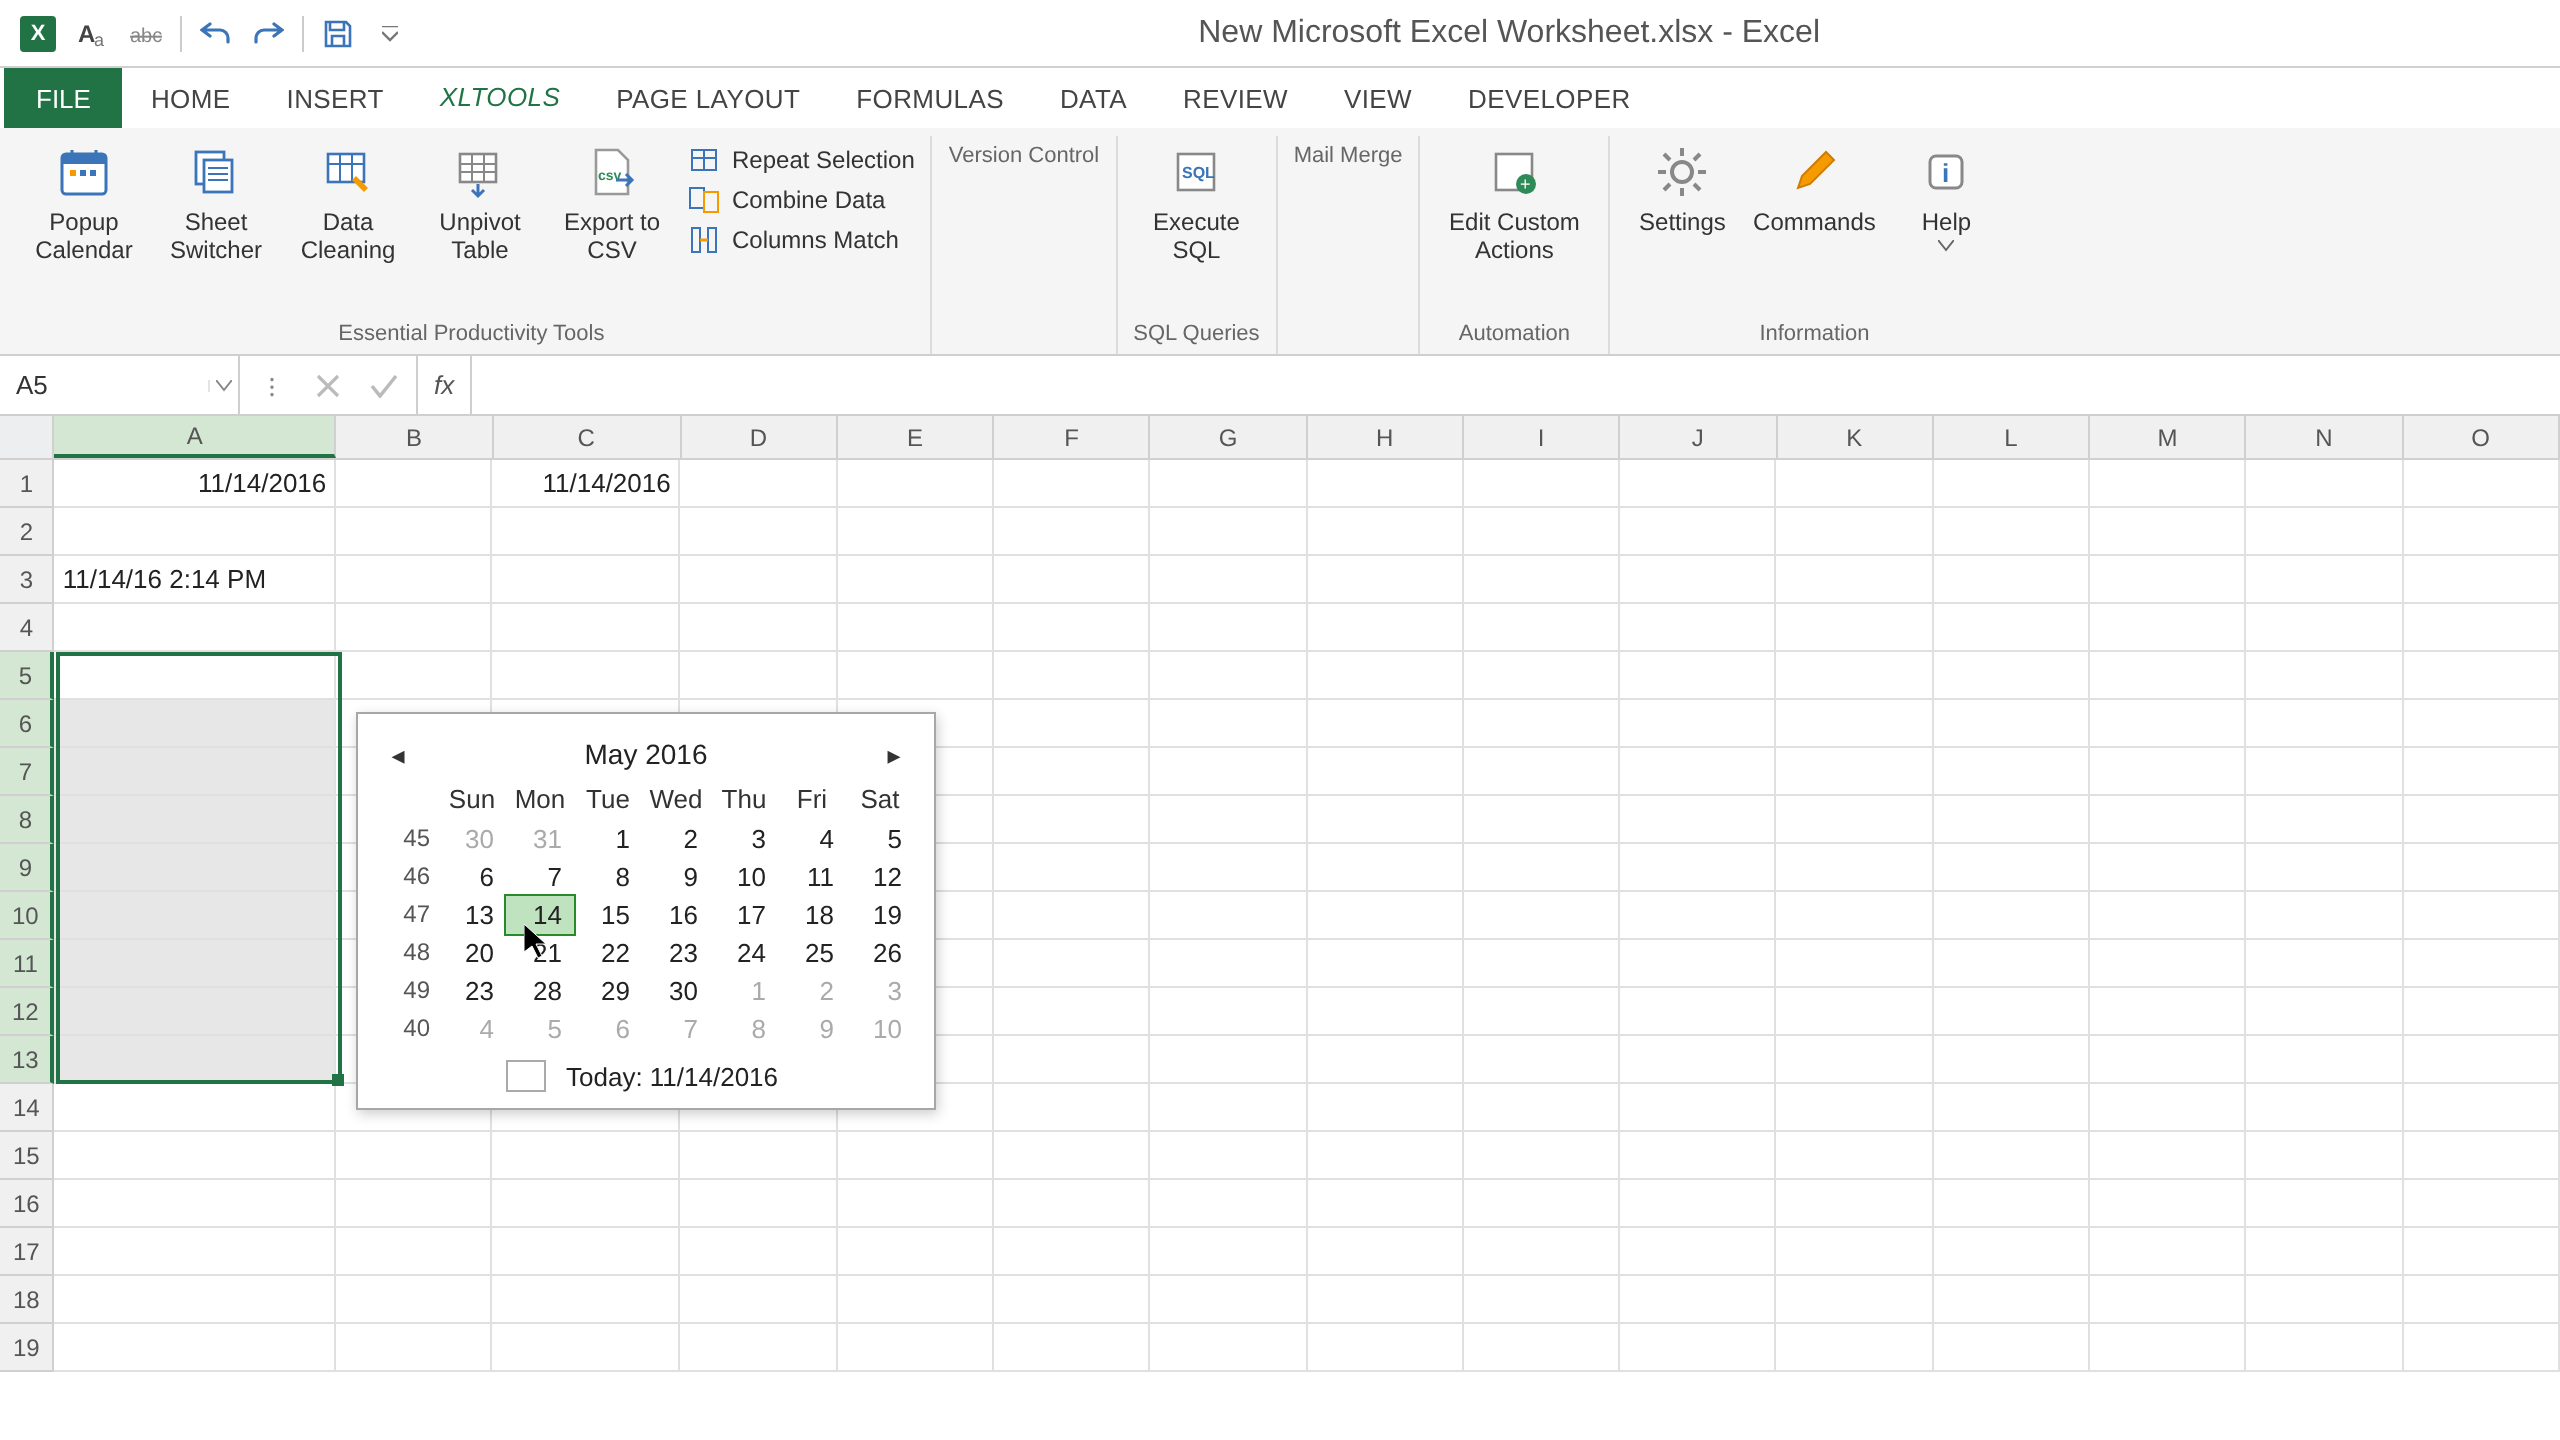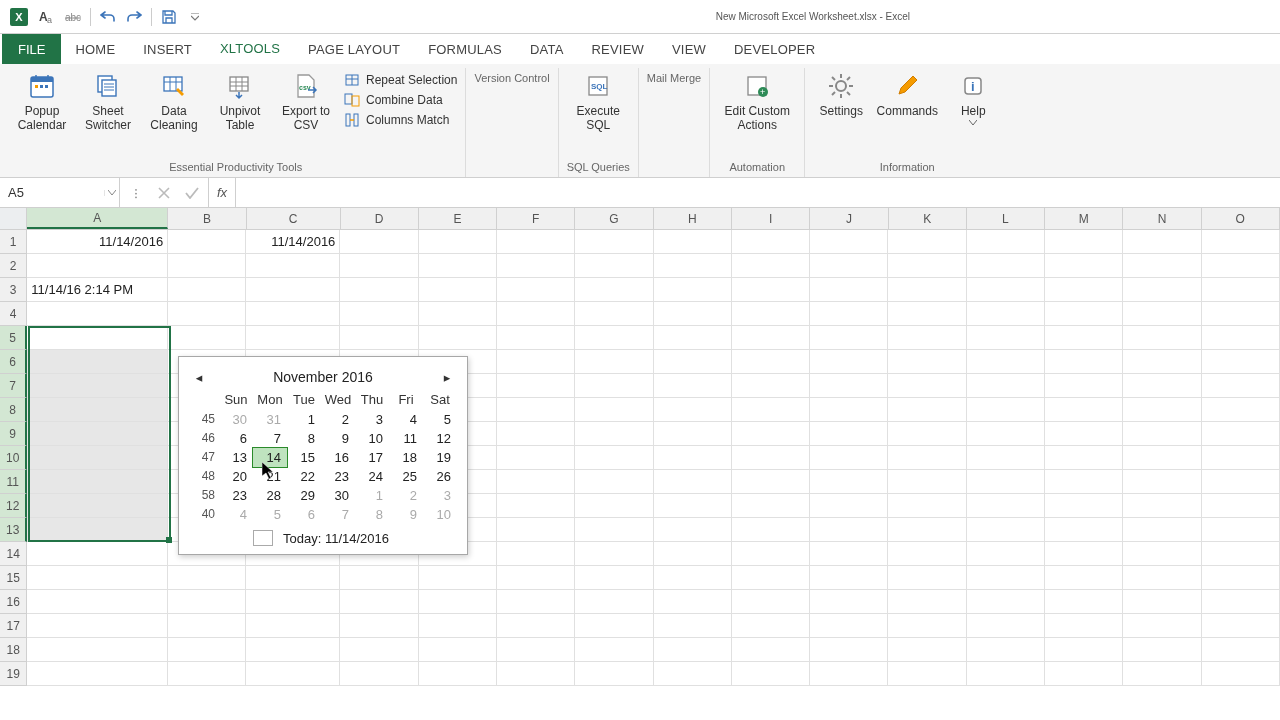--- a/index.html
+++ b/index.html
@@ -2,21 +2,21 @@
 <html><head>
 <meta charset="utf-8">
 <style>
   * { box-sizing: border-box; margin: 0; padding: 0; font-family: "Segoe UI", Tahoma, sans-serif; }
   body { background: #fff; font-size: 13px; color: #222; user-select: none; overflow: hidden; }
 
   
   .qat { height: 34px; background: #fff; border-bottom: 1px solid #d0d0d0; display: flex; align-items: center; padding: 0 4px; position: relative; }
   .qat .excel-icon { width: 18px; height: 18px; background: #217346; color: #fff; display: flex; align-items: center; justify-content: center; font-weight: bold; font-size: 11px; margin: 0 6px; border-radius: 2px; }
   .qat .qat-btn { width: 22px; height: 22px; margin: 0 2px; display: flex; align-items: center; justify-content: center; color: #555; cursor: pointer; }
-  .qat .title-right { position: absolute; right: 370px; color: #555; font-size: 10px; }
+  .qat .title-right { position: absolute; right: 370px; color: #555; font-size: 16px; }
 
   
   .tabs { height: 30px; background: #fff; display: flex; align-items: stretch; padding-left: 2px; border-bottom: 0; }
   .tabs .file-tab { background: #217346; color: #fff; padding: 0 16px; display: flex; align-items: center; font-size: 13px; cursor: pointer; }
   .tabs .tab { padding: 0 14px; display: flex; align-items: center; font-size: 13px; color: #444; cursor: pointer; text-transform: uppercase; letter-spacing: .2px; }
   .tabs .tab.active { color: #217346; border-bottom: 2px solid transparent; background: #fff; }
   .tabs .tab.active::after { content: ""; }
 
   
   .ribbon { height: 114px; background: #f5f5f5; border-bottom: 1px solid #cfcfcf; display: flex; align-items: stretch; padding: 4px 6px 0 6px; }
@@ -113,21 +113,21 @@
         <path d="M0 0 H8 M0 3 L4 7 L8 3" stroke="#777" stroke-width="1.2" fill="none"></path>
       </svg>
   </div>
   <div class="title-right">New Microsoft Excel Worksheet.xlsx - Excel</div>
 </div>
 
 <div class="tabs">
   <div class="file-tab">FILE</div>
   <div class="tab">HOME</div>
   <div class="tab">INSERT</div>
-  <div class="tab active" style="color:#217346;">XLTools</div>
+  <div class="tab active" style="color:#217346;font-style:italic;">XLTools</div>
   <div class="tab">PAGE LAYOUT</div>
   <div class="tab">FORMULAS</div>
   <div class="tab">DATA</div>
   <div class="tab">REVIEW</div>
   <div class="tab">VIEW</div>
   <div class="tab">DEVELOPER</div>
 </div>
 
 <div class="ribbon">
 
@@ -703,21 +703,21 @@
       </div>
       <div class="sel-outline" style="left: 28px; top: 96px; width: 143px; height: 216px;">
         <div class="sel-handle"></div>
       </div>
     </div>
 </div>
 
 <div class="datepicker" style="left:178px; top:356px;">
   <div class="dp-head">
     <div class="dp-nav">◂</div>
-    <div class="dp-title">November 2016</div>
+    <div class="dp-title">May 2016</div>
     <div class="dp-nav">▸</div>
   </div>
   <div class="dp-table">
       <div class="dp-dow"></div>
       <div class="dp-dow">Sun</div>
       <div class="dp-dow">Mon</div>
       <div class="dp-dow">Tue</div>
       <div class="dp-dow">Wed</div>
       <div class="dp-dow">Thu</div>
       <div class="dp-dow">Fri</div>
@@ -747,21 +747,21 @@
       <div class="dp-d">18</div>
       <div class="dp-d">19</div>
       <div class="dp-wk">48</div>
       <div class="dp-d">20</div>
       <div class="dp-d">21</div>
       <div class="dp-d">22</div>
       <div class="dp-d">23</div>
       <div class="dp-d">24</div>
       <div class="dp-d">25</div>
       <div class="dp-d">26</div>
-      <div class="dp-wk">58</div>
+      <div class="dp-wk">49</div>
       <div class="dp-d">23</div>
       <div class="dp-d">28</div>
       <div class="dp-d">29</div>
       <div class="dp-d">30</div>
       <div class="dp-d out">1</div>
       <div class="dp-d out">2</div>
       <div class="dp-d out">3</div>
       <div class="dp-wk">40</div>
       <div class="dp-d out">4</div>
       <div class="dp-d out">5</div>

